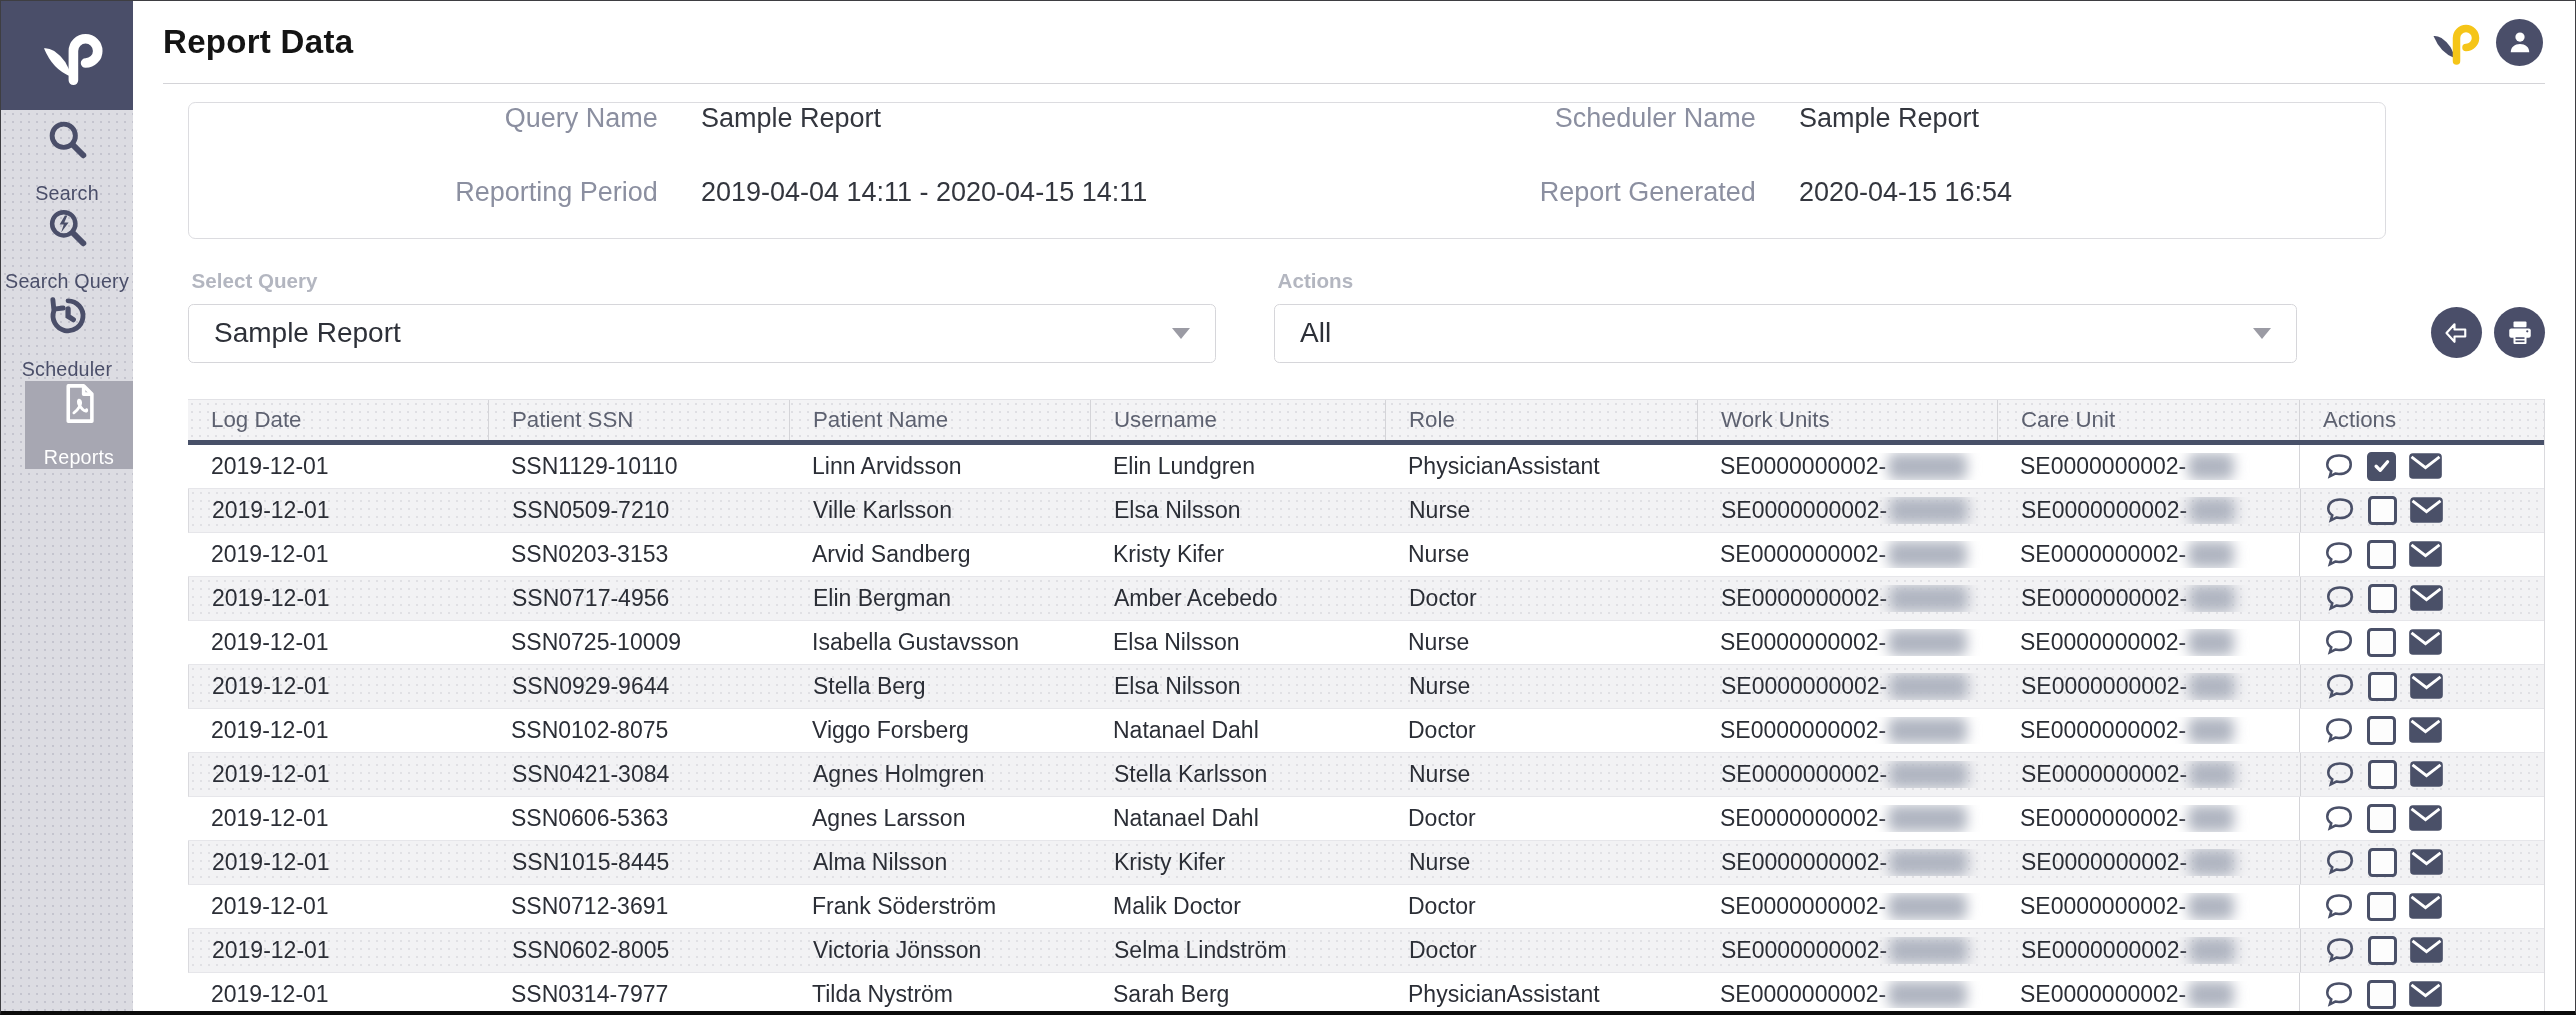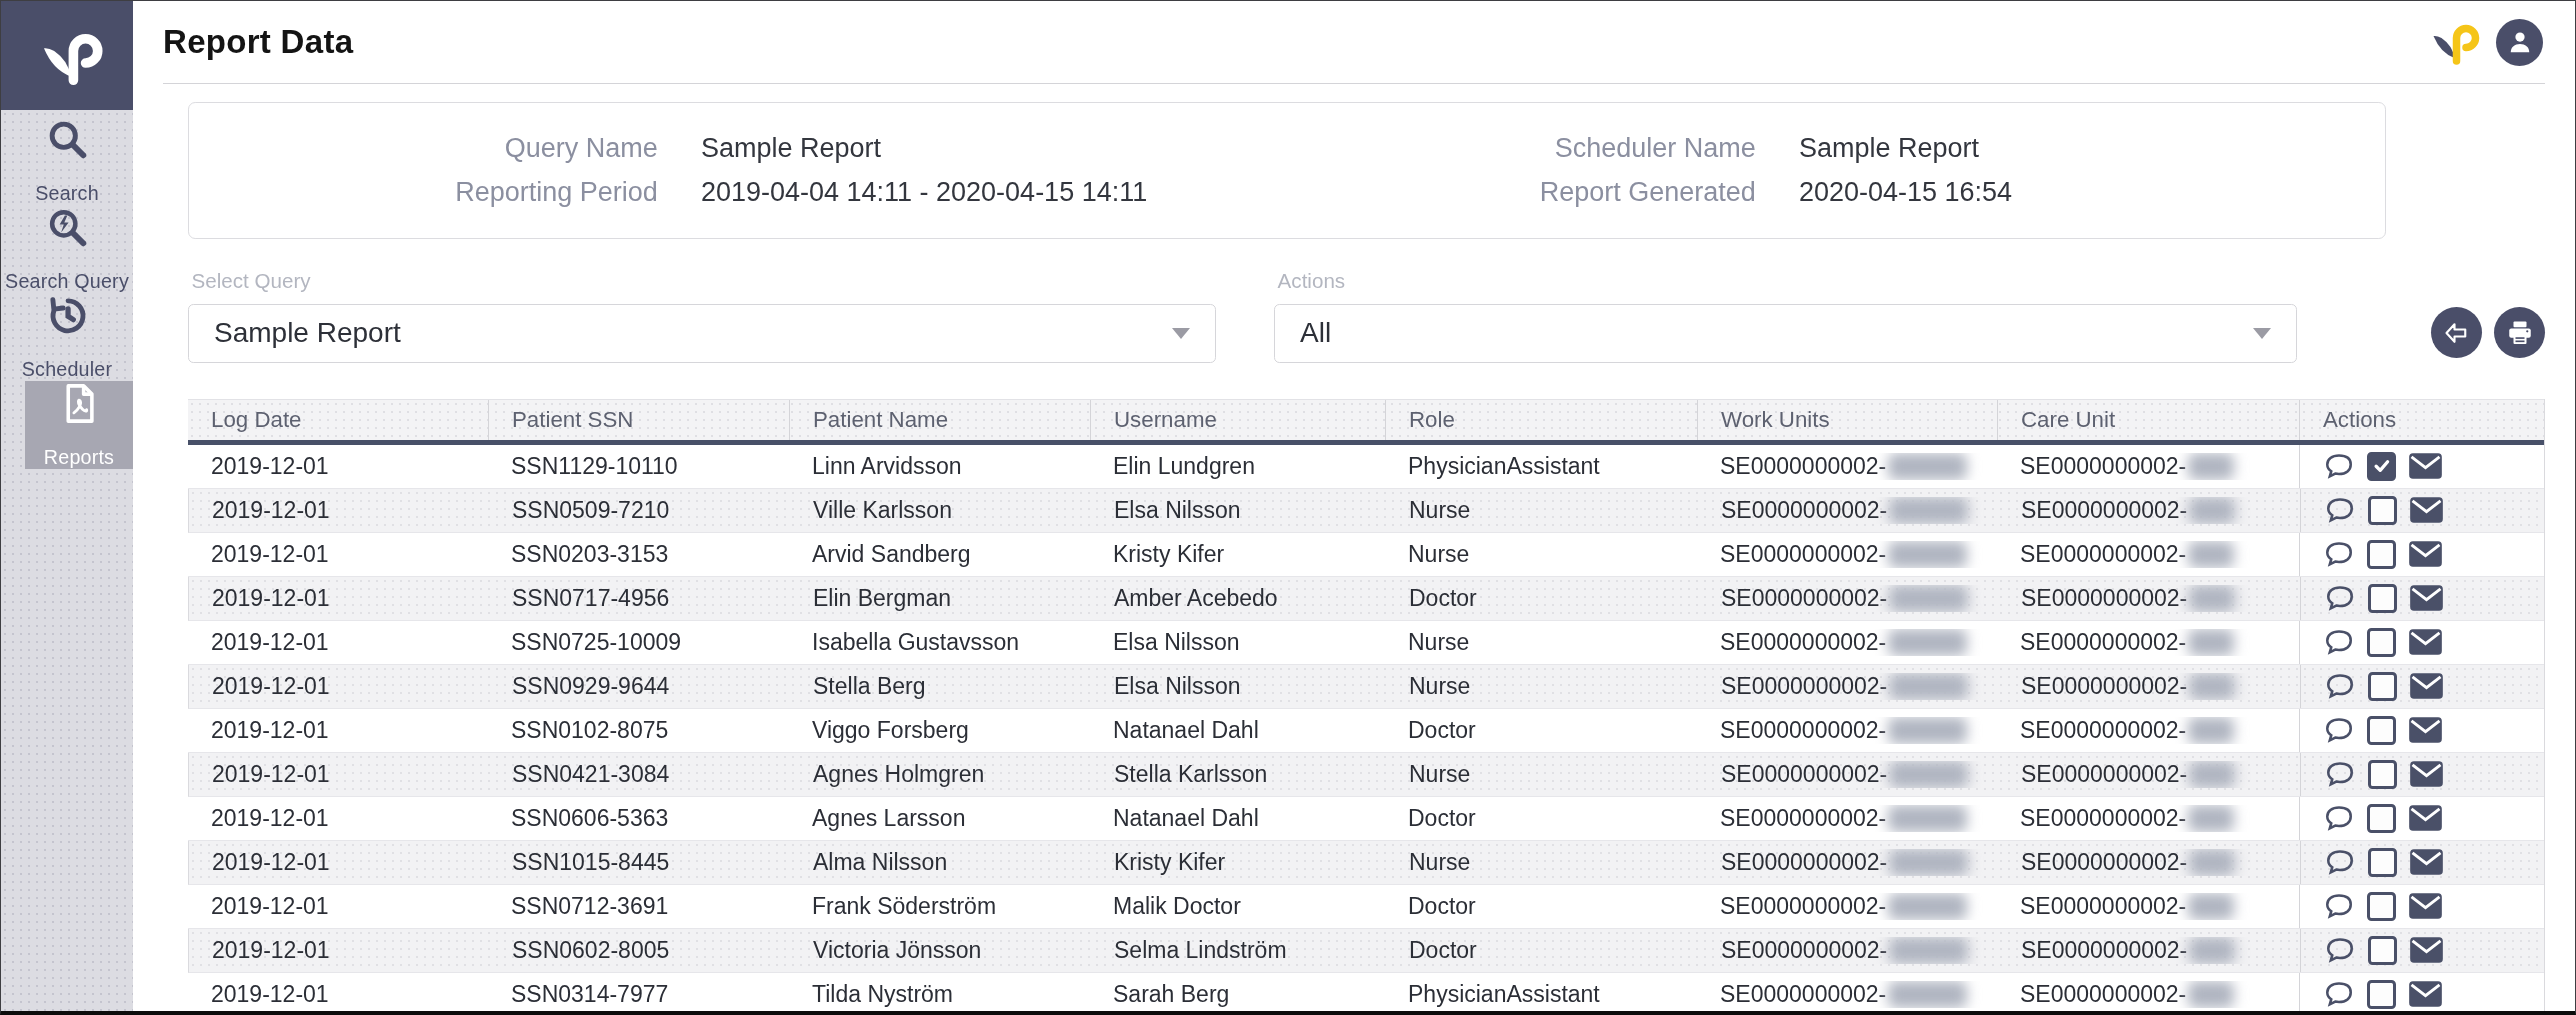--- a/index.html
+++ b/index.html
@@ -46,30 +46,30 @@
   .avatar { width:47px; height:47px; border-radius:50%; background:#4a4e69;
             display:flex; align-items:center; justify-content:center; }
   .divider { border:none; border-top:1.8px solid #d4d4d8; }
 
   .inset { margin-left: 25px; }
 
   
   .info-panel {
     margin-top: 18px; margin-right: 159px;
     height: 137px; border: 1.8px solid #dcdce0; border-radius: 7.2px;
-    display:flex; align-items:center;
+    display:flex; 
   }
   .info-col { width:50%; display:grid; grid-template-columns: 1fr 1.25fr; column-gap:43px; row-gap:12.5px; }
   .info-label { text-align:right; font-size:27px; color:#8b8fa0; }
   .info-value { font-size:27px; color:#33363e; }
 
   
   .filter-row { margin-top: 30px; display:flex; align-items:flex-end; }
   .field { display:flex; flex-direction:column; }
-  .field-label { font-size:20.6px; color:#b3b6c0; margin-bottom:10.7px; margin-left:3.6px; }
+  .field-label { font-size:20.6px; color:#b3b6c0; margin-bottom:10.7px; margin-left:3.6px;font-weight:bold; }
   .selectbox {
     height: 59px; border:1.8px solid #d6d6da; border-radius:5.4px; background:#fff;
     display:flex; align-items:center; justify-content:space-between;
     padding: 0 25px; cursor:pointer;
   }
   .selectbox .sel-value { font-size:28px; color:#2d3038; }
   .caret { width:0; height:0; border-left:9.8px solid transparent; border-right:9.8px solid transparent;
            border-top:11.6px solid #9b9ba4; }
   .field-query { width:1028px; }
   .field-actions { width:1023px; margin-left:58px; }

